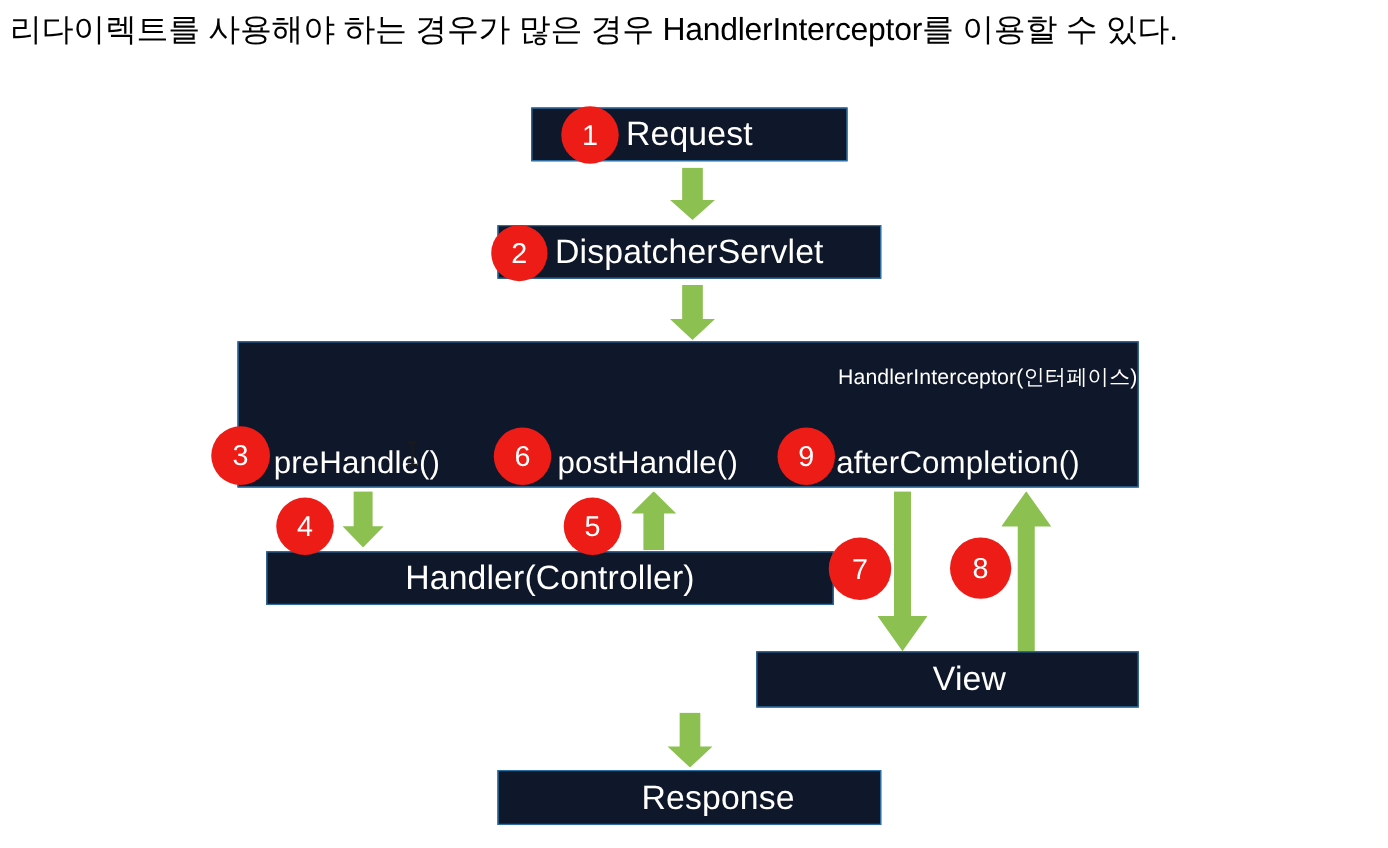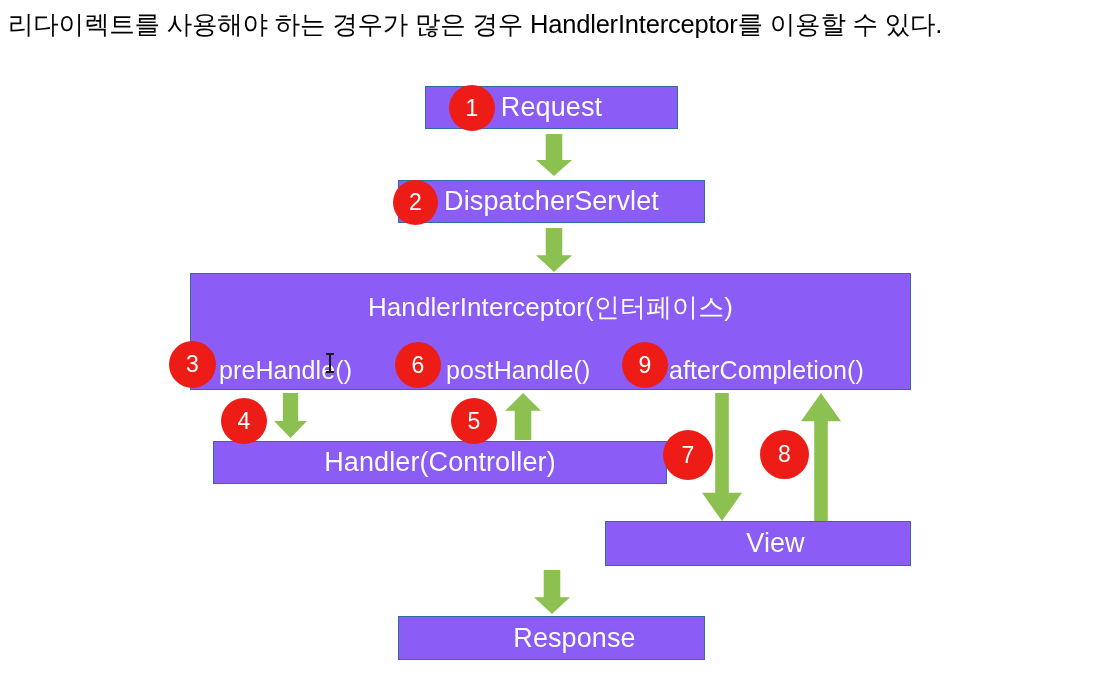--- a/index.html
+++ b/index.html
@@ -28,40 +28,40 @@
     line-height: 40px;
     color: #000000;
     font-family: "Liberation Sans", "DejaVu Sans", sans-serif;
     white-space: nowrap;
     letter-spacing: -0.2px;
   }
   
   .box {
     position: absolute;
     box-sizing: border-box;
-    background: #8b5cf6;
+    background: #0f172a;
     border: 1.5px solid #2f6ca0;
     color: #ffffff;
     display: flex;
     align-items: center;
     justify-content: center;
     font-size: 27px;
     letter-spacing: 0.1px;
     text-shadow: 0 0 1px rgba(0,0,0,0.15);
   }
   .box.tall {
     display: block;
   }
   .box-title {
     position: absolute;
     left: 0;
     right: 0;
     top: 16px;
-    text-align: center;
-    font-size: 26px;
+    text-align: right;
+    font-size: 17px;
     color: #ffffff;
   }
   .method-row {
     position: absolute;
     left: 0;
     right: 0;
     top: 76px;
     height: 40px;
   }
   .method {

